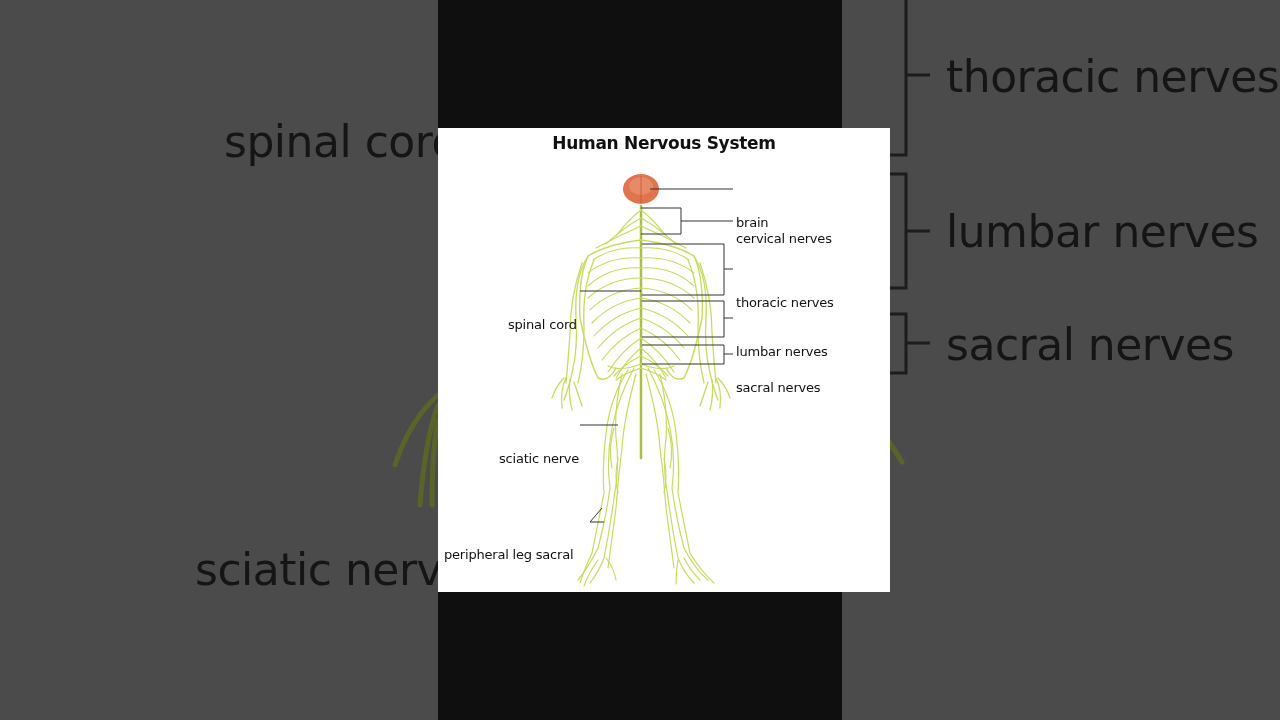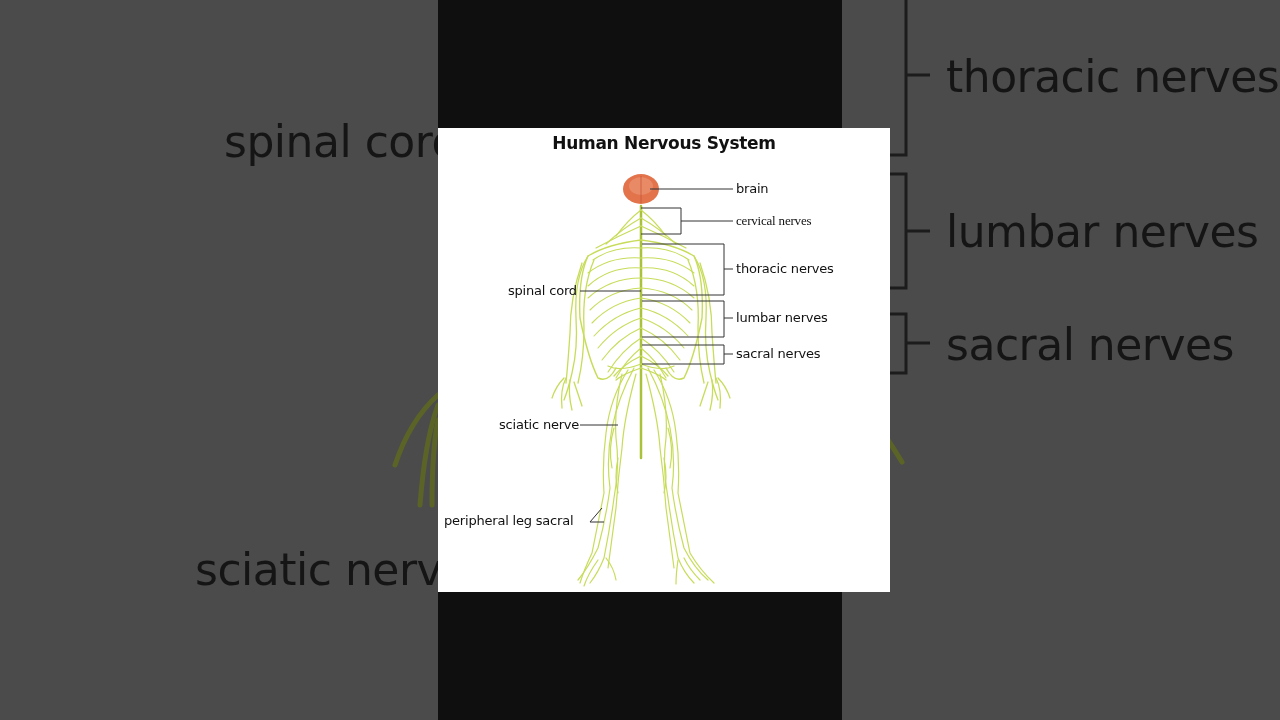--- a/index.html
+++ b/index.html
@@ -20,21 +20,21 @@
     .panel {
       position: absolute; left: 438px; top: 128px; width: 452px; height: 464px;
       background: #ffffff; overflow: hidden;
     }
     .panel-title {
       position: absolute; left: 0; top: 5px; width: 100%; text-align: center;
       font-size: 17px; font-weight: bold; color: #111; letter-spacing: -0.3px;
     }
     .lbl {
       position: absolute; font-size: 13px; color: #111; white-space: nowrap;
-      line-height: 1; letter-spacing: -0.2px;
+      line-height: 1; letter-spacing: -0.2px; margin-top: 34px;
     }
     .fig { position: absolute; left: 0; top: 0; }
   </style>
 </head>
 <body>
 
 <div>
   <svg class="bg-svg" width="1280" height="720">
     <g stroke="#1c1c1c" stroke-width="3" fill="none">
       <polyline points="842,155 906,155 906,0"></polyline>
@@ -189,20 +189,20 @@
 
       <line x1="142" y1="163" x2="203" y2="163"></line>
 
       <line x1="142" y1="297" x2="180" y2="297"></line>
 
       <polyline points="164,380 152,394 166,394"></polyline>
     </g>
   </svg>
 
   <div class="lbl" style="left:298px; top:54px;">brain</div>
-  <div class="lbl" style="left:298px; top:86px;font-family:Liberation Serif, serif;">cervical nerves</div>
+  <div class="lbl" style="left:298px; top:70px;">cervical nerves</div>
   <div class="lbl" style="left:298px; top:134px;">thoracic nerves</div>
   <div class="lbl" style="left:298px; top:183px;">lumbar nerves</div>
   <div class="lbl" style="left:298px; top:219px;">sacral nerves</div>
   <div class="lbl" style="left:70px; top:156px;">spinal cord</div>
   <div class="lbl" style="left:61px; top:290px;">sciatic nerve</div>
   <div class="lbl" style="left:6px; top:386px;">peripheral leg sacral</div>
 </div>
 
 </body></html>

